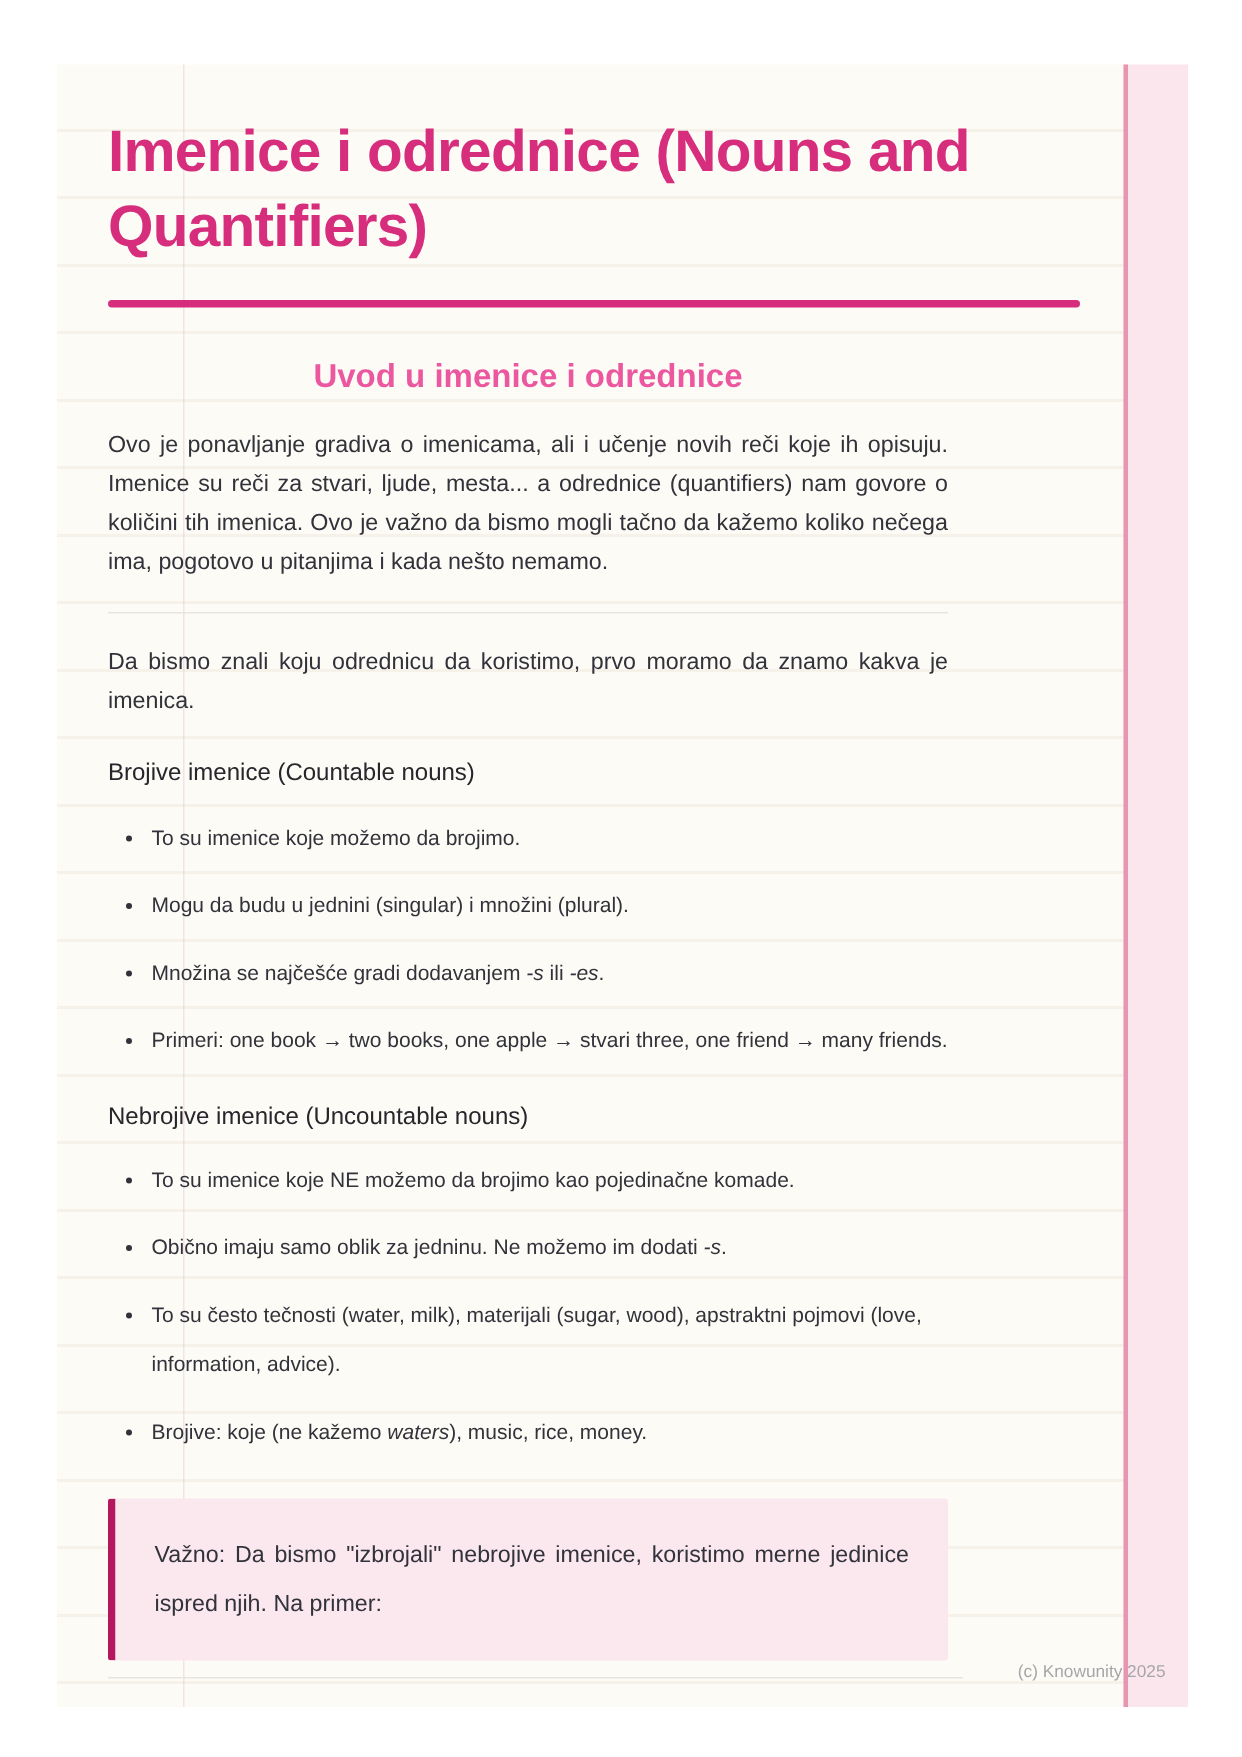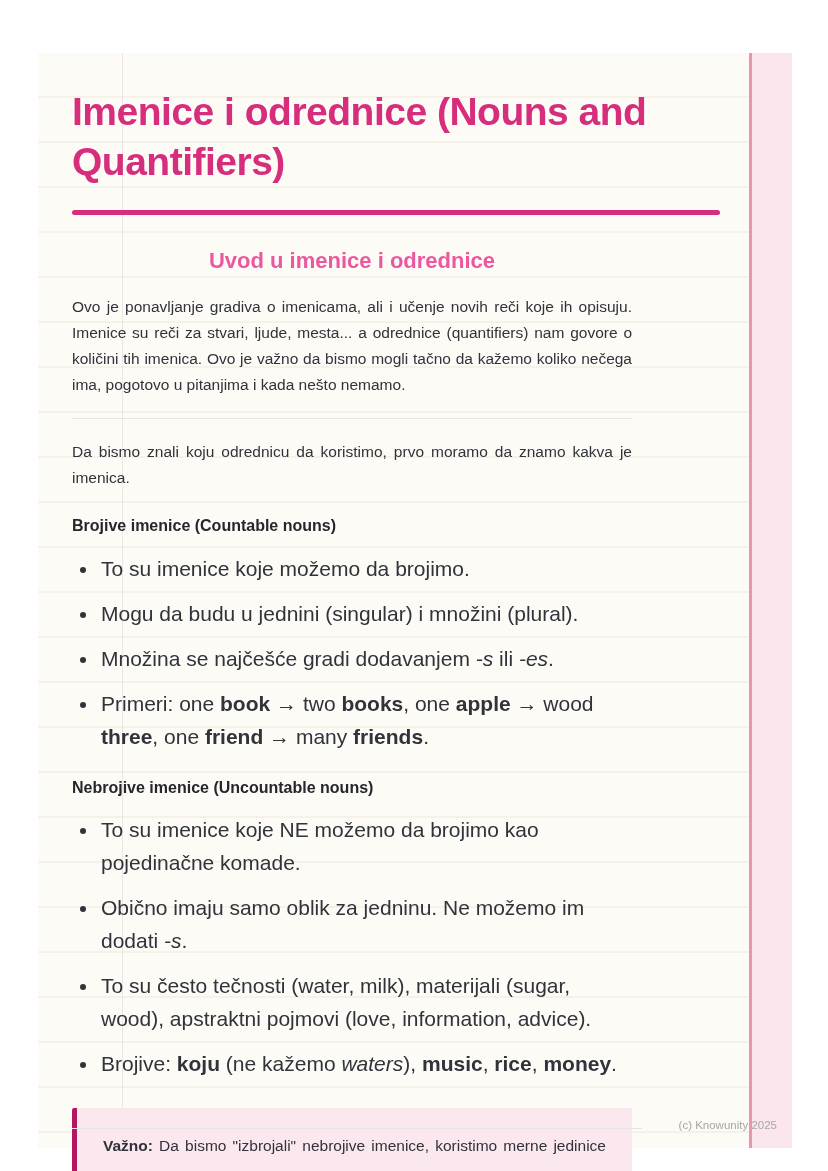--- a/index.html
+++ b/index.html
@@ -1,21 +1,21 @@
 <!DOCTYPE html>
 <html style="--title_pink: #d62d7c; --rule_pink: #d62d7c; --heading_pink: #ec58a0; --callout_border: #b5175f; --callout_bg: #fbe7ee; --stripe_bg: #fce6ee; --stripe_border: #e795b1; --page_bg: #fdfbf6; --body_text: #32323a;"><head>
 <meta charset="utf-8">
 <style>
   * { margin: 0; padding: 0; box-sizing: border-box; }
   html, body { width: 828px; background: #ffffff; font-family: "Liberation Sans", "DejaVu Sans", sans-serif; }
   body { height: 1171px; position: relative; overflow: hidden; }
 
   .page-card {
     position: absolute;
-    left: 38px; top: 53px;
+    left: 38px; top: 43px;
     width: 754px; height: 1095px;
     background-color: var(--page_bg, #fdfbf6);
     background-image: repeating-linear-gradient(
       to bottom,
       rgba(240,233,222,0) 0px, rgba(240,233,222,0) 43px,
       rgba(237,229,217,0.45) 43px, rgba(237,229,217,0.45) 45px);
   }
 
   .margin-line {
     position: absolute; left: 84px; top: 0; bottom: 0;
@@ -59,46 +59,46 @@
     text-align: justify;
   }
 
   .section-divider {
     margin-top: 20px; width: 560px;
     border: none; border-top: 1px solid #e7e5e0;
   }
 
   .subsection-title {
     margin-top: 24px; width: 560px;
-    color: #26262c; font-size: 16px; font-weight: 700; line-height: 1.4;
+    color: #26262c; font-size: 16px; font-weight: 400; line-height: 1.4;
   }
 
   .bullet-list {
     margin-top: 14px; width: 560px;
     padding-left: 27px; list-style: disc outside;
     color: var(--body_text, #32323a);
   }
   .bullet-list li {
-    font-size: 21px; line-height: 33px;
+    font-size: 14px; line-height: 33px;
     margin-bottom: 12px;
     padding-left: 2px;
   }
 
   .callout {
     margin-top: 28px; width: 560px;
     background: var(--callout_bg, #fbe7ee);
     border-left: 5px solid var(--callout_border, #b5175f);
     border-radius: 2px;
     padding: 21px 26px 21px 26px;
     color: var(--body_text, #32323a);
     font-size: 15.5px; line-height: 33px;
     text-align: justify;
   }
 
-  .seg-b { font-weight: 700; }
+  .seg-b { font-weight: 400; }
   .seg-i { font-style: italic; }
 
   .footer-divider {
     position: absolute; left: 34px; top: 1075px;
     width: 570px; border: none; border-top: 1px solid #e7e5e0;
   }
   .footer-credit {
     position: absolute; top: 1066px; right: 15px;
     font-size: 11.5px; color: #a6a6a9;
     z-index: 2;
@@ -121,29 +121,29 @@
 
     <hr class="section-divider">
 
     <p class="body-paragraph">Da bismo znali koju odrednicu da koristimo, prvo moramo da znamo kakva je imenica.</p>
 
     <h3 class="subsection-title">Brojive imenice (Countable nouns)</h3>
     <ul class="bullet-list">
       <li><span>To su imenice koje možemo da brojimo.</span></li>
       <li><span>Mogu da budu u jednini (singular) i množini (plural).</span></li>
       <li><span>Množina se najčešće gradi dodavanjem </span><span class="seg-i">-s</span><span> ili </span><span class="seg-i">-es</span><span>.</span></li>
-      <li><span>Primeri: one </span><span class="seg-b">book</span><span> → two </span><span class="seg-b">books</span><span>, one </span><span class="seg-b">apple</span><span> → wood </span><span class="seg-b">three</span><span>, one </span><span class="seg-b">friend</span><span> → many </span><span class="seg-b">friends</span><span>.</span></li>
+      <li><span>Primeri: one </span><span class="seg-b">book</span><span> → two </span><span class="seg-b">books</span><span>, one </span><span class="seg-b">apple</span><span> → stvari </span><span class="seg-b">three</span><span>, one </span><span class="seg-b">friend</span><span> → many </span><span class="seg-b">friends</span><span>.</span></li>
     </ul>
 
     <h3 class="subsection-title">Nebrojive imenice (Uncountable nouns)</h3>
     <ul class="bullet-list">
       <li><span>To su imenice koje NE možemo da brojimo kao pojedinačne komade.</span></li>
       <li><span>Obično imaju samo oblik za jedninu. Ne možemo im dodati </span><span class="seg-i">-s</span><span>.</span></li>
       <li><span>To su često tečnosti (water, milk), materijali (sugar, wood), apstraktni pojmovi (love, information, advice).</span></li>
-      <li><span>Brojive: </span><span class="seg-b">koju</span><span> (ne kažemo </span><span class="seg-i">waters</span><span>), </span><span class="seg-b">music</span><span>, </span><span class="seg-b">rice</span><span>, </span><span class="seg-b">money</span><span>.</span></li>
+      <li><span>Brojive: </span><span class="seg-b">koje</span><span> (ne kažemo </span><span class="seg-i">waters</span><span>), </span><span class="seg-b">music</span><span>, </span><span class="seg-b">rice</span><span>, </span><span class="seg-b">money</span><span>.</span></li>
     </ul>
 
     <div class="callout">
       <span><span class="seg-b">Važno:</span><span> Da bismo "izbrojali" nebrojive imenice, koristimo merne jedinice ispred njih. Na primer: </span></span>
     </div>
   </div>
 
   <hr class="footer-divider">
   <div class="footer-credit">(c) Knowunity 2025</div>
 </div>

